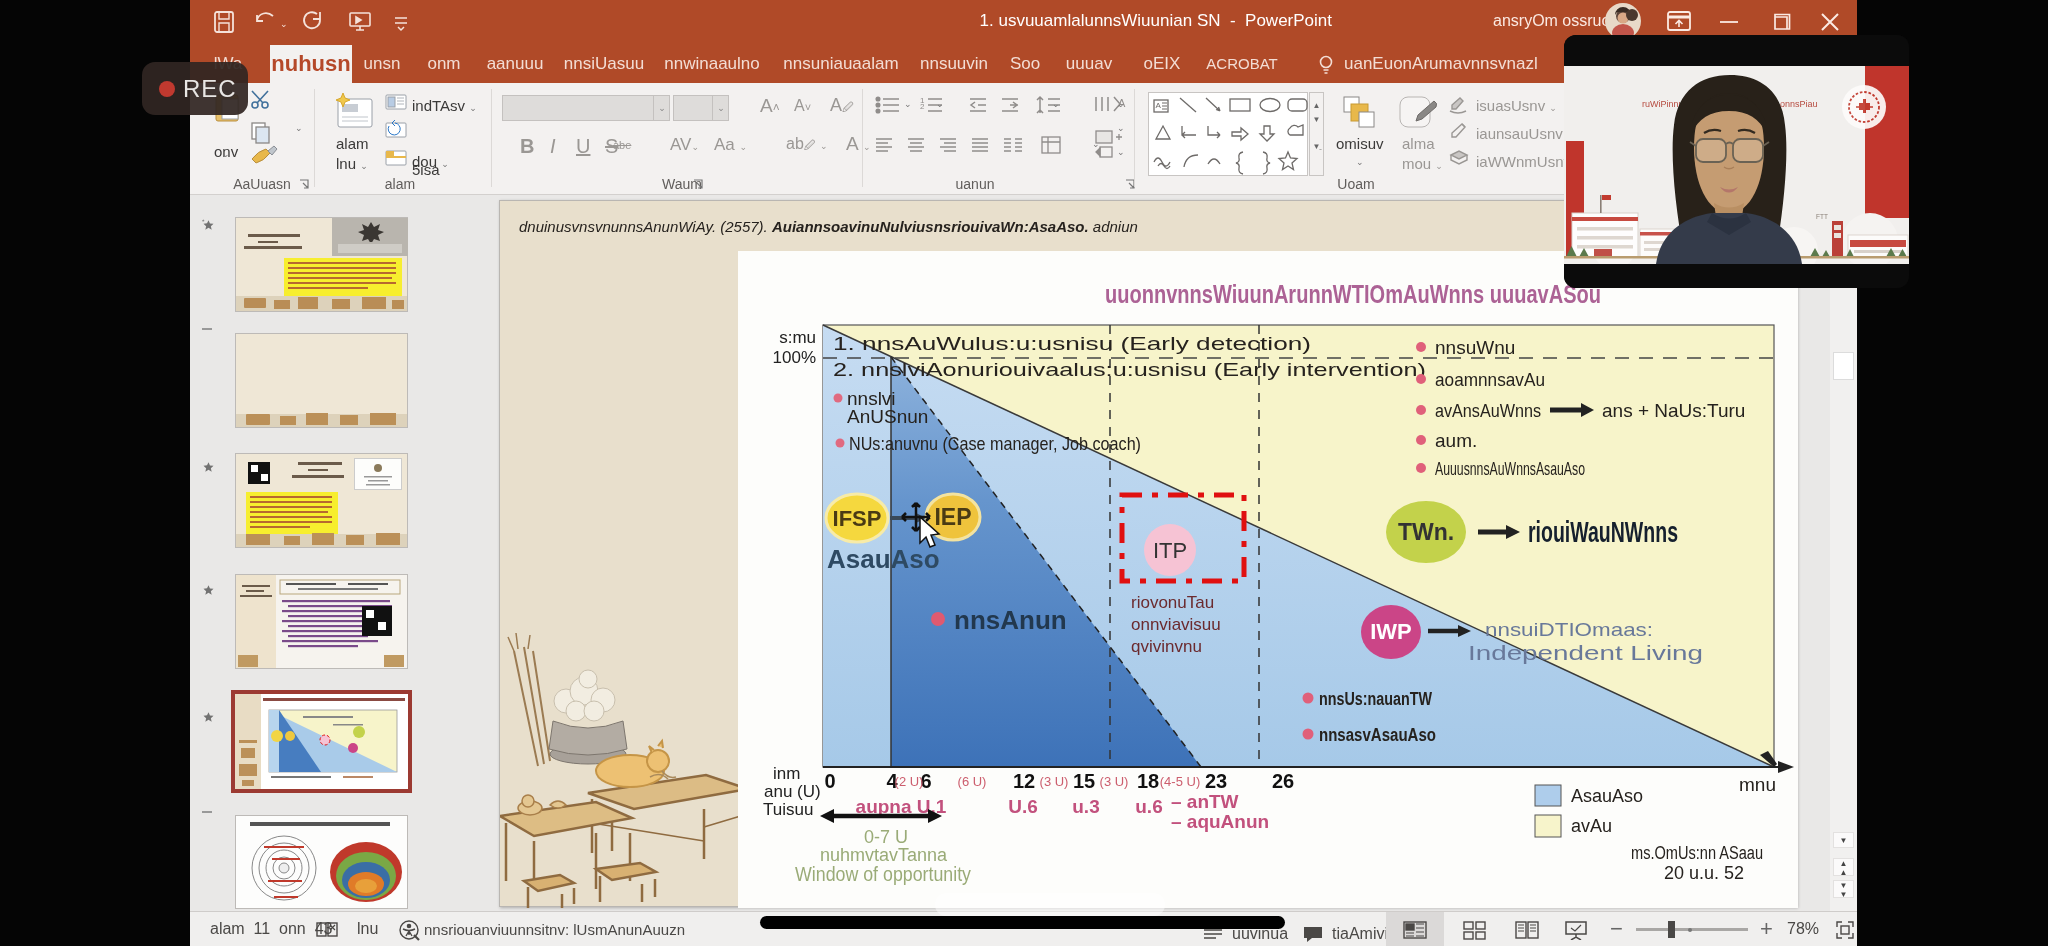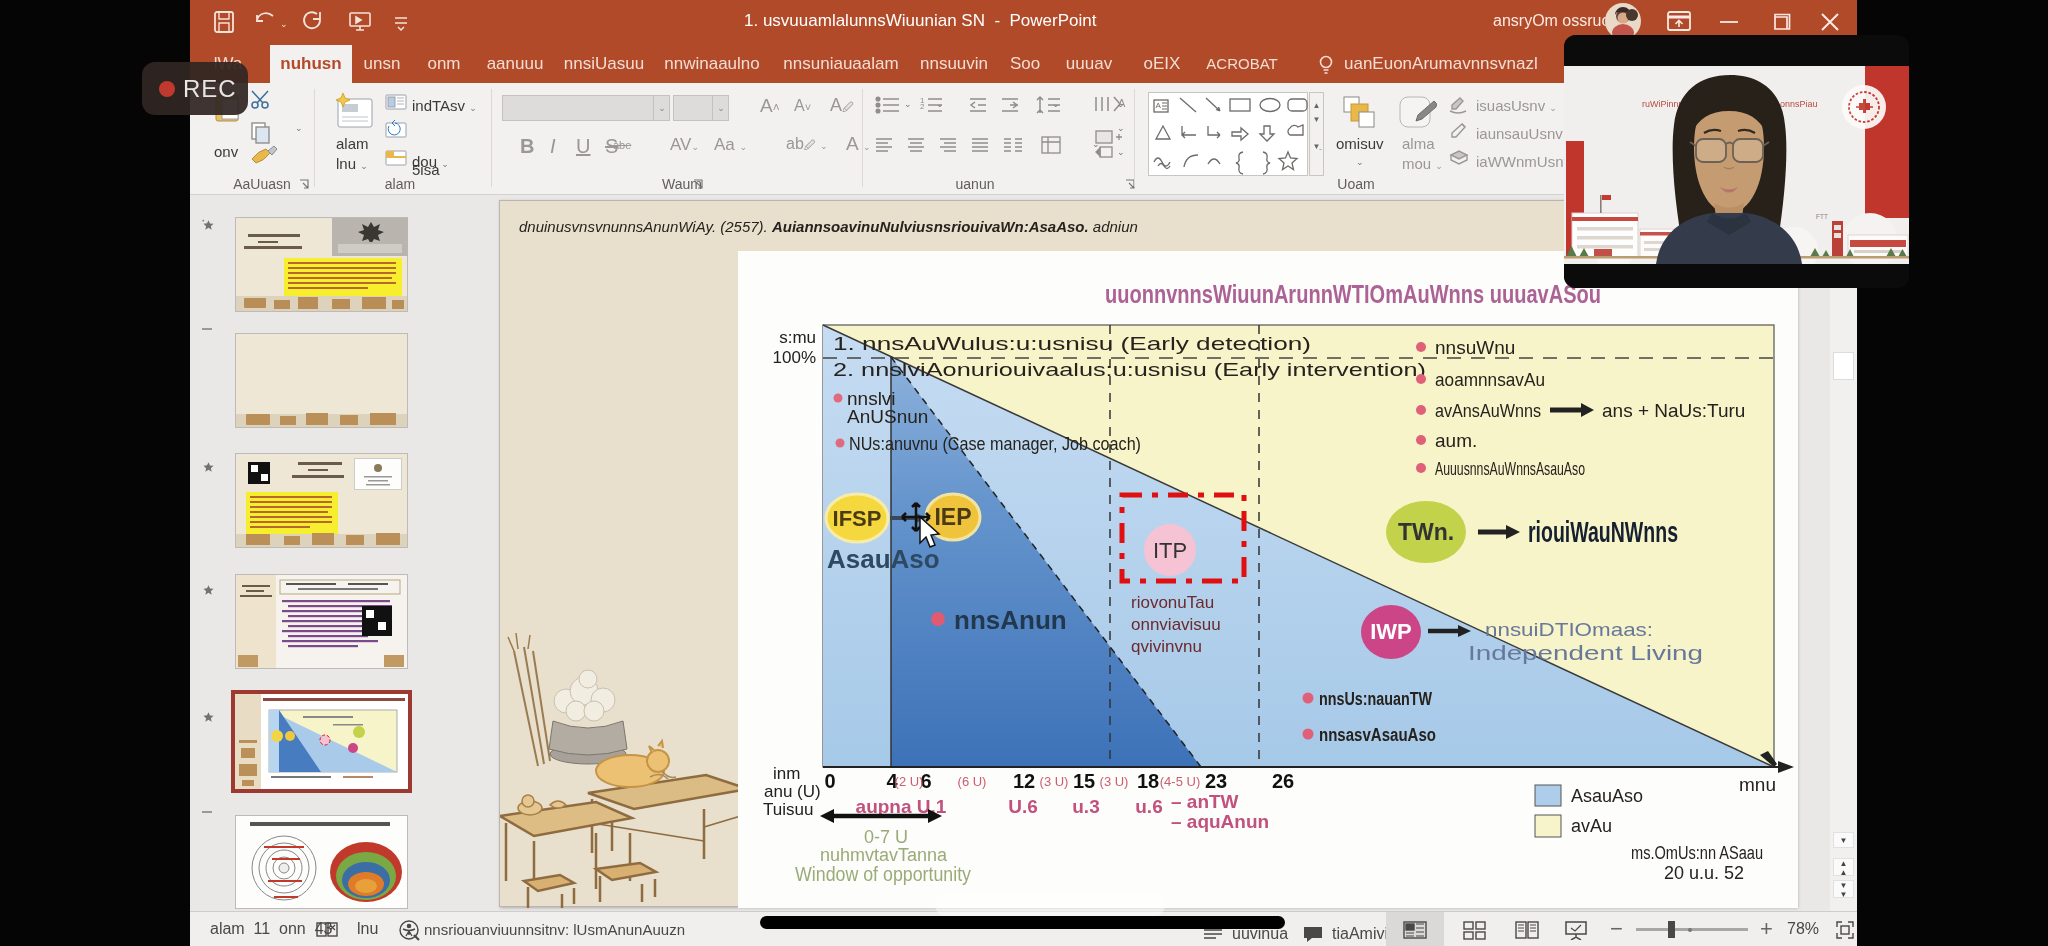--- a/index.html
+++ b/index.html
@@ -3,21 +3,21 @@
 <style>
 html,body{margin:0;padding:0;background:#000;}
 *{box-sizing:border-box;font-family:"Liberation Sans",sans-serif;}
 #stage{position:relative;width:2048px;height:946px;overflow:hidden;background:#050505;}
 .abs{position:absolute;}
 
 #win{position:absolute;left:190px;top:0;width:1667px;height:946px;background:#e9e8e7;}
 #titlebar{position:absolute;left:0;top:0;width:1667px;height:45px;background:#b04a28;}
 #tabs{position:absolute;left:0;top:45px;width:1667px;height:38px;background:#b04a28;}
 .tab{position:absolute;top:0;height:38px;line-height:38px;color:#f3ddd4;font-size:17px;text-align:center;}
-#tab-active{position:absolute;top:0;height:38px;line-height:38px;background:#f3f1f0;color:#b5492a;font-size:17px;text-align:center;font-weight:bold;}
+#tab-active{position:absolute;top:0;height:38px;line-height:38px;background:#f3f1f0;color:#b5492a;font-size:22px;text-align:center;font-weight:bold;}
 #ribbon{position:absolute;left:0;top:83px;width:1667px;height:112px;background:#f3f1f0;border-bottom:1px solid #d3d0ce;}
 .rdiv{position:absolute;top:6px;height:98px;width:1px;background:#dcd9d7;}
 .glabel{position:absolute;top:93px;font-size:14px;color:#605d5b;width:120px;text-align:center;}
 .rtext{position:absolute;font-size:15px;color:#444;white-space:nowrap;}
 .rgray{color:#9a9794;}
 .chev{position:absolute;font-size:9px;color:#777;}
 
 #panel{position:absolute;left:0;top:195px;width:243px;height:716px;background:#e9e8e7;}
 .thumb{position:absolute;left:45px;width:173px;height:95px;background:#efe7d6;border:1px solid #bdbab7;}
 .star{position:absolute;left:12px;width:13px;height:12px;opacity:.8;}
@@ -50,21 +50,21 @@
           <text x="70" y="19" font-size="9" fill="#f5e2da" stroke="none">⌄</text>
           <path d="M110 12 a 8 8 0 1 1 -3 -6 M110 4 v7 h-7"></path>
           <g stroke-width="1.6">
               <rect x="140" y="5" width="20" height="13" rx="1"></rect>
               <path d="M146 22 h8 M150 18 v4"></path>
               <path d="M146 9 l5 3 -5 3 z" fill="#f5e2da"></path>
             </g>
           <path d="M185 10 h12 M185 15 h12 M188 19 l3 3 3 -3" stroke-width="1.5"></path>
         </g>
       </svg>
-      <div class="abs" style="left:554px;top:11px;width:560px;text-align:left;color:#fff;font-size:17px;">1. usvuuamlalunnsWiuunian SN&nbsp; -&nbsp; PowerPoint</div>
+      <div class="abs" style="left:582px;top:11px;width:560px;text-align:right;color:#fff;font-size:17px;">1. usvuuamlalunnsWiuunian SN&nbsp; -&nbsp; PowerPoint</div>
       <div class="abs" style="left:1303px;top:12px;color:#fbe9e2;font-size:16px;">ansryOm ossruoa</div>
       <div class="abs" style="left:1415px;top:3px;width:36px;height:36px;border-radius:50%;background:#e8d9c8;overflow:hidden;">
         <svg width="36" height="36" viewBox="0 0 36 36">
             <circle cx="18" cy="13" r="7" fill="#5a4338"></circle>
             <ellipse cx="18" cy="30" rx="11" ry="9" fill="#c2554a"></ellipse>
             <circle cx="18" cy="15" r="5.5" fill="#d9a886"></circle>
             <path d="M10 12 a8 8 0 0 1 16 0 l-2 -3 h-12 z" fill="#3a2c24"></path>
             <circle cx="27" cy="12" r="6" fill="#4a382e"></circle>
           </svg>
       </div>

